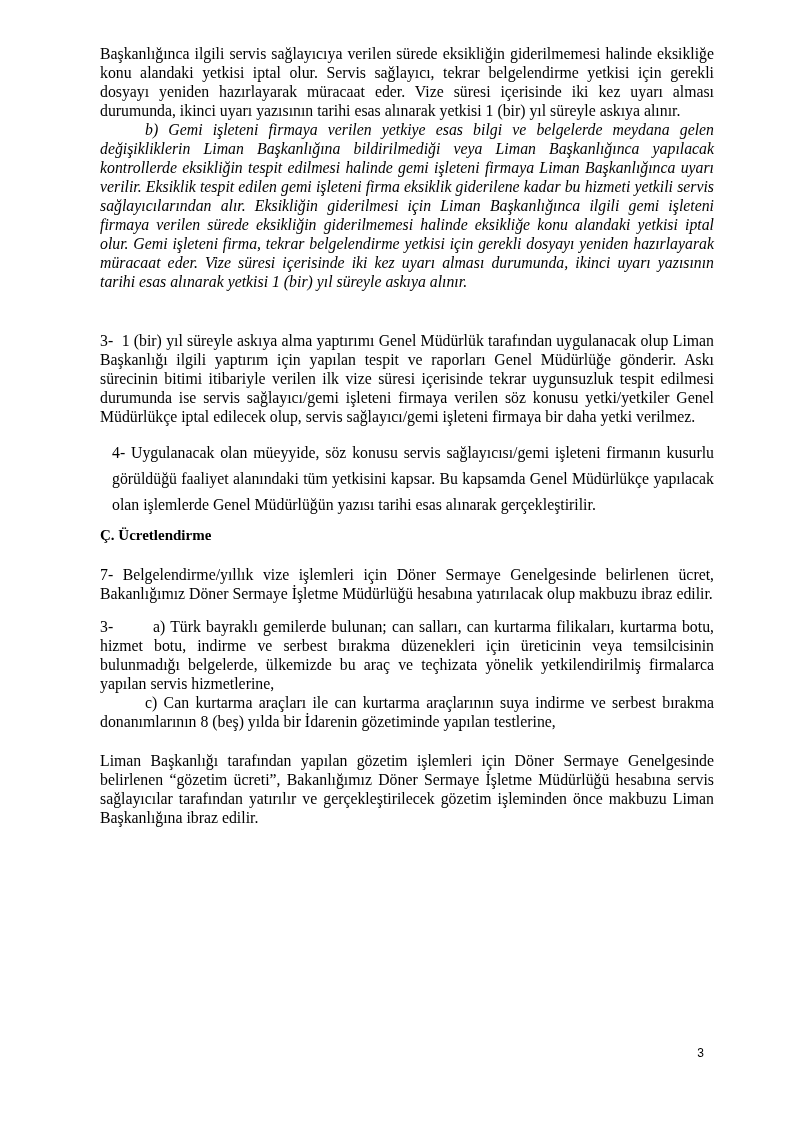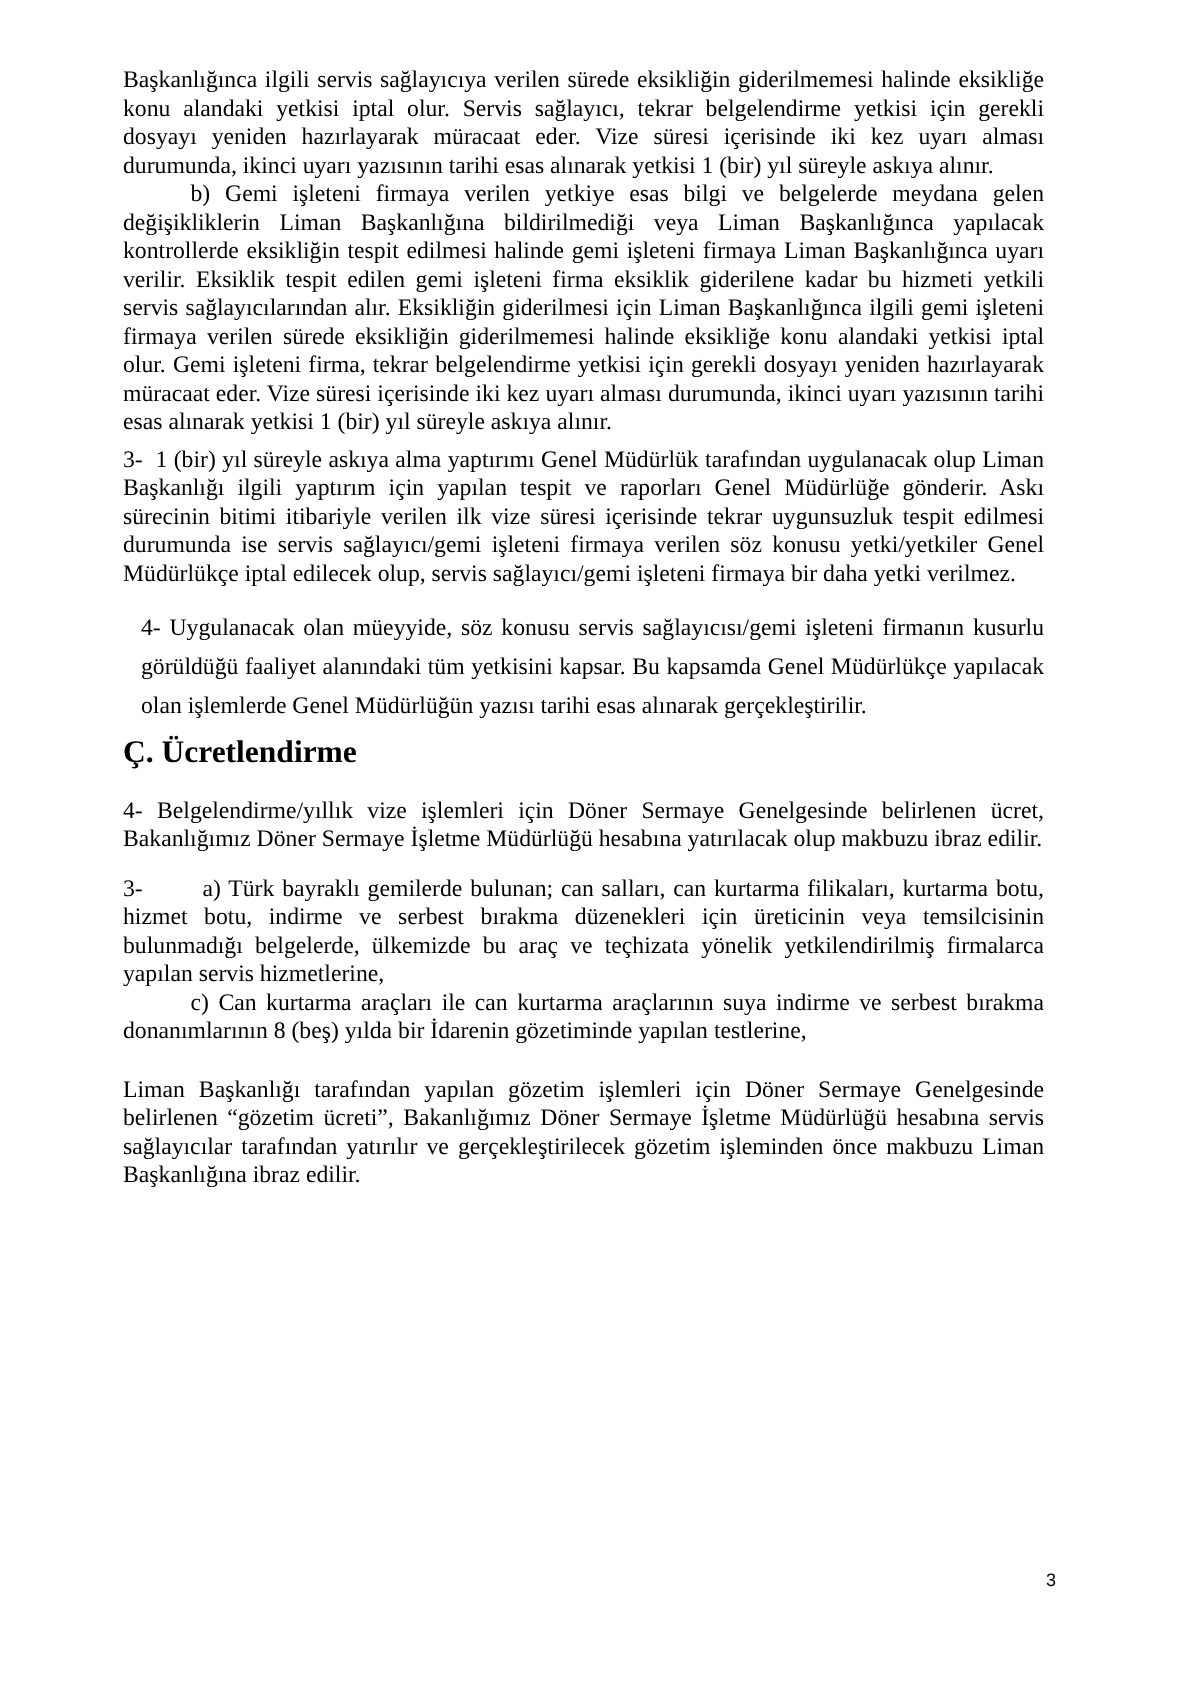--- a/index.html
+++ b/index.html
@@ -10,39 +10,39 @@
   }
   .page {
     position: relative;
     width: 800px;
     height: 1131px;
     background: #ffffff;
     overflow: hidden;
   }
   .content {
     position: absolute;
-    left: 82px;
+    left: 100px;
     top: 44px;
     width: 614px;
     font-family: "Liberation Serif", "DejaVu Serif", serif;
     font-size: 15.8px;
     line-height: 19px;
     color: #000000;
     text-align: justify;
   }
   .para {
     margin: 0;
     padding: 0;
   }
   .indent-first {
     text-indent: 45px;
   }
   .gap-sm  { margin-bottom: 14px; }
   .gap-md  { margin-bottom: 20px; }
-  .gap-lg  { margin-bottom: 6px; }
+  .gap-lg  { margin-bottom: 40px; font-style: italic; }
   .gap-xs  { margin-bottom: 8px; }
   .spaced {
     line-height: 26px;
     margin-left: 12px;
   }
   .heading {
     font-weight: bold;
     margin: 0 0 20px 0;
     text-align: left;
   }
@@ -68,23 +68,23 @@
 
     <p class="para">Başkanlığınca ilgili servis sağlayıcıya verilen sürede eksikliğin giderilmemesi halinde eksikliğe konu alandaki yetkisi iptal olur. Servis sağlayıcı, tekrar belgelendirme yetkisi için gerekli dosyayı yeniden hazırlayarak müracaat eder. Vize süresi içerisinde iki kez uyarı alması durumunda, ikinci uyarı yazısının tarihi esas alınarak yetkisi 1 (bir) yıl süreyle askıya alınır.</p>
 
     <p class="para indent-first gap-lg">b) Gemi işleteni firmaya verilen yetkiye esas bilgi ve belgelerde meydana gelen değişikliklerin Liman Başkanlığına bildirilmediği veya Liman Başkanlığınca yapılacak kontrollerde eksikliğin tespit edilmesi halinde gemi işleteni firmaya Liman Başkanlığınca uyarı verilir. Eksiklik tespit edilen gemi işleteni firma eksiklik giderilene kadar bu hizmeti yetkili servis sağlayıcılarından alır. Eksikliğin giderilmesi için Liman Başkanlığınca ilgili gemi işleteni firmaya verilen sürede eksikliğin giderilmemesi halinde eksikliğe konu alandaki yetkisi iptal olur. Gemi işleteni firma, tekrar belgelendirme yetkisi için gerekli dosyayı yeniden hazırlayarak müracaat eder. Vize süresi içerisinde iki kez uyarı alması durumunda, ikinci uyarı yazısının tarihi esas alınarak yetkisi 1 (bir) yıl süreyle askıya alınır.</p>
 
     <p class="para gap-sm">3-&nbsp; 1 (bir) yıl süreyle askıya alma yaptırımı Genel Müdürlük tarafından uygulanacak olup Liman Başkanlığı ilgili yaptırım için yapılan tespit ve raporları Genel Müdürlüğe gönderir. Askı sürecinin bitimi itibariyle verilen ilk vize süresi içerisinde tekrar uygunsuzluk tespit edilmesi durumunda ise servis sağlayıcı/gemi işleteni firmaya verilen söz konusu yetki/yetkiler Genel Müdürlükçe iptal edilecek olup, servis sağlayıcı/gemi işleteni firmaya bir daha yetki verilmez.</p>
 
     <p class="para spaced gap-xs">4- Uygulanacak olan müeyyide, söz konusu servis sağlayıcısı/gemi işleteni firmanın kusurlu görüldüğü faaliyet alanındaki tüm yetkisini kapsar. Bu kapsamda Genel Müdürlükçe yapılacak olan işlemlerde Genel Müdürlüğün yazısı tarihi esas alınarak gerçekleştirilir.</p>
 
 
-    <h2 class="heading" style="font-size:21px;">Ç. Ücretlendirme</h2>
+    <h2 class="heading" style="font-size:15px;">Ç. Ücretlendirme</h2>
 
-    <p class="para gap-sm">4- Belgelendirme/yıllık vize işlemleri için Döner Sermaye Genelgesinde belirlenen ücret, Bakanlığımız Döner Sermaye İşletme Müdürlüğü hesabına yatırılacak olup makbuzu ibraz edilir.</p>
+    <p class="para gap-sm">7- Belgelendirme/yıllık vize işlemleri için Döner Sermaye Genelgesinde belirlenen ücret, Bakanlığımız Döner Sermaye İşletme Müdürlüğü hesabına yatırılacak olup makbuzu ibraz edilir.</p>
 
 
     <p class="para"><span class="num-label">3-</span><span>a) Türk bayraklı gemilerde bulunan; can salları, can kurtarma filikaları, kurtarma botu, hizmet botu, indirme ve serbest bırakma düzenekleri için üreticinin veya temsilcisinin bulunmadığı belgelerde, ülkemizde bu araç ve teçhizata yönelik yetkilendirilmiş firmalarca yapılan servis hizmetlerine,</span></p>
 
 
     <p class="para indent-first gap-md">c) Can kurtarma araçları ile can kurtarma araçlarının suya indirme ve serbest bırakma donanımlarının 8 (beş) yılda bir İdarenin gözetiminde yapılan testlerine,</p>
 
     <p class="para">Liman Başkanlığı tarafından yapılan gözetim işlemleri için Döner Sermaye Genelgesinde belirlenen “gözetim ücreti”, Bakanlığımız Döner Sermaye İşletme Müdürlüğü hesabına servis sağlayıcılar tarafından yatırılır ve gerçekleştirilecek gözetim işleminden önce makbuzu Liman Başkanlığına ibraz edilir.</p>
 
   </div>

